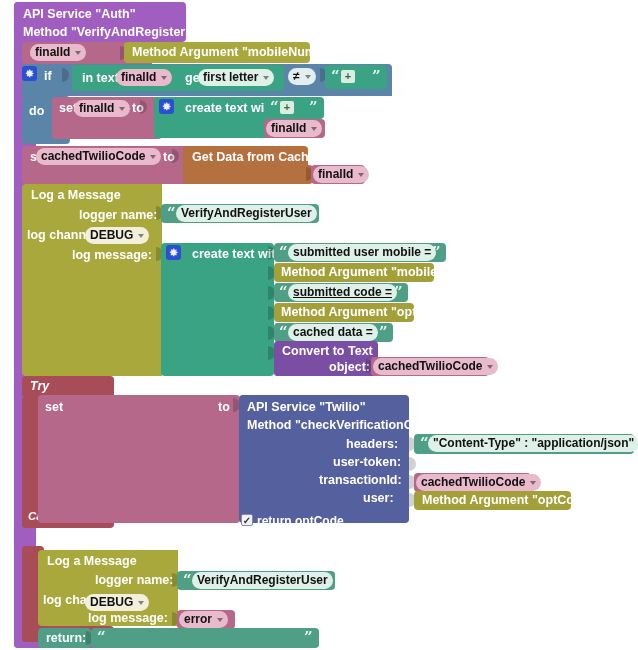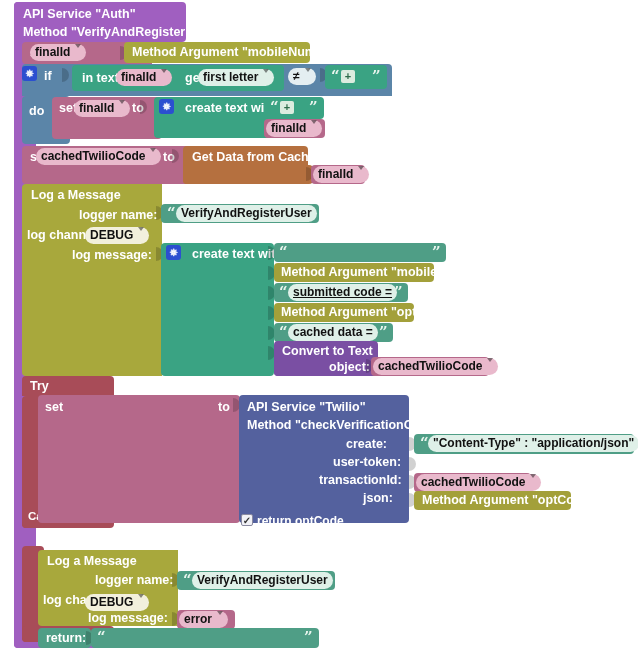--- a/index.html
+++ b/index.html
@@ -26,41 +26,41 @@
   }
   
   .c-purple   { background: #a05fc0; }
   .c-magenta  { background: #b5688a; }
   .c-blue     { background: #5b85a8; }
   .c-green    { background: #3aa383; }
   .c-olive    { background: #a8a83c; }
   .c-olivedk  { background: #a3a03a; }
   .c-orange   { background: #b5703f; }
   .c-navy     { background: #54619e; }
-  .c-red      { background: #a84c58; }
+  .c-red      { background: #a84c58; font-style: italic; }
   .c-violet   { background: #7a4fa3; }
   .c-lime     { background: #4f9e86; }
 
   
   .lbl { position: absolute; white-space: nowrap; }
   .lbl.right { text-align: right; }
 
   
   .field {
     position: absolute;
     border-radius: 9px;
     font-weight: bold;
     font-size: 12px;
     color: #111;
     padding: 0 5px;
     height: 17px;
     line-height: 17px;
     white-space: nowrap;
     display: flex;
-    align-items: flex-start;
+    align-items: center;
     gap: 3px;
   }
   .field .cap { color:#111; }
   .f-pink  { background: #e9b9cc; }
   .f-mint  { background: #dff0e8; }
   .f-cream { background: #f2f0dc; }
 
   .caret {
     width: 0; height: 0;
     border-left: 3.5px solid transparent;
@@ -271,20 +271,23 @@
       <path fill="#ffffff" d="M12 8a4 4 0 1 0 0 8 4 4 0 0 0 0-8zm0 6.2A2.2 2.2 0 1 1 12 9.8a2.2 2.2 0 0 1 0 4.4z"></path>
       <path fill="#ffffff" d="M21 13.2v-2.4l-2.3-.4a7 7 0 0 0-.7-1.7l1.3-1.9-1.7-1.7-1.9 1.3a7 7 0 0 0-1.7-.7L13.6 3h-2.4l-.4 2.3a7 7 0 0 0-1.7.7L7.2 4.7 5.5 6.4l1.3 1.9a7 7 0 0 0-.7 1.7L3.8 10.4v2.4l2.3.4a7 7 0 0 0 .7 1.7l-1.3 1.9 1.7 1.7 1.9-1.3a7 7 0 0 0 1.7.7l.4 2.3h2.4l.4-2.3a7 7 0 0 0 1.7-.7l1.9 1.3 1.7-1.7-1.3-1.9a7 7 0 0 0 .7-1.7z" opacity=".85"></path>
     </svg>
   </div>
 
   <div class="socket" style="left:268px; top:246px;"></div>
   <div class="blk c-lime" style="left:274px; top:243px; width:172px; height:19px;">
     <span class="q" style="left:5px; top:2px;">“</span>
     <span class="q" style="left:158px; top:2px;">”</span>
   </div>
+  <div class="field f-mint" style="left:288px; top:244px;">
+    <span class="cap">submitted user mobile =</span>
+  </div>
 
   <div class="socket" style="left:268px; top:266px;"></div>
   <div class="blk c-olivedk" style="left:274px; top:263px; width:160px; height:19px;">
     <span class="lbl" style="left:7px; top:3px;">Method Argument "mobileNumber"</span>
   </div>
 
   <div class="socket" style="left:268px; top:286px;"></div>
   <div class="blk c-lime" style="left:274px; top:283px; width:134px; height:19px;">
     <span class="q" style="left:5px; top:2px;">“</span>
     <span class="q" style="left:120px; top:2px;">”</span>
@@ -334,24 +337,24 @@
 
   <div class="blk c-magenta" style="left:38px; top:395px; width:202px; height:128px;">
     <span class="lbl" style="left:7px; top:6px;">set</span>
     <span class="lbl" style="left:180px; top:6px;">to</span>
   </div>
   <div class="socket" style="left:233px; top:398px;"></div>
 
   <div class="blk c-navy" style="left:239px; top:395px; width:170px; height:128px;">
     <span class="lbl" style="left:8px; top:6px;">API Service "Twilio"</span>
     <span class="lbl" style="left:8px; top:24px;">Method "checkVerificationCode"</span>
-    <span class="lbl right" style="left:107px; top:43px;">create:</span>
+    <span class="lbl right" style="left:107px; top:43px;">headers:</span>
     <span class="lbl right" style="left:94px; top:61px;">user-token:</span>
     <span class="lbl right" style="left:80px; top:79px;">transactionId:</span>
-    <span class="lbl right" style="left:124px; top:97px;">json:</span>
+    <span class="lbl right" style="left:124px; top:97px;">user:</span>
   </div>
   <div class="cbox" style="left:241px; top:514px;">✓</div>
   <span class="lbl" style="left:257px; top:514px; color:#fff; font-weight:bold; font-size:12px;">return optCode</span>
 
   <div class="socket" style="left:409px; top:437px;"></div>
   <div class="blk c-lime" style="left:414px; top:434px; width:220px; height:20px;">
     <span class="q" style="left:6px; top:2px;">“</span>
     <span class="q" style="left:205px; top:2px;">”</span>
   </div>
   <div class="field f-mint" style="left:428px; top:435px;">

